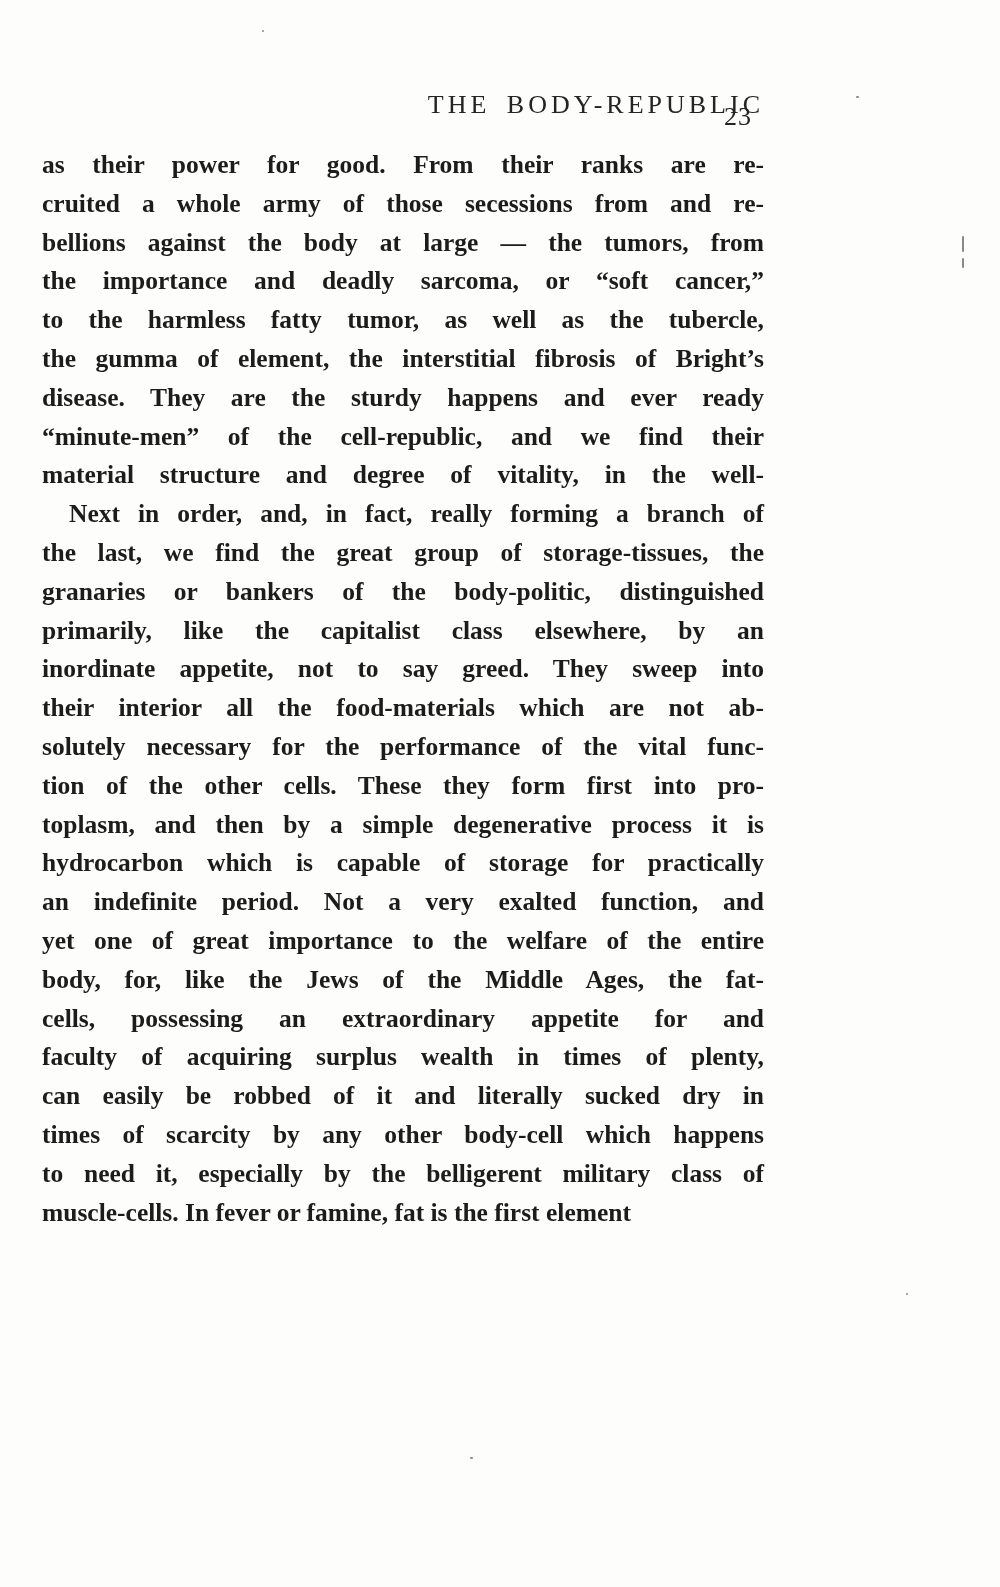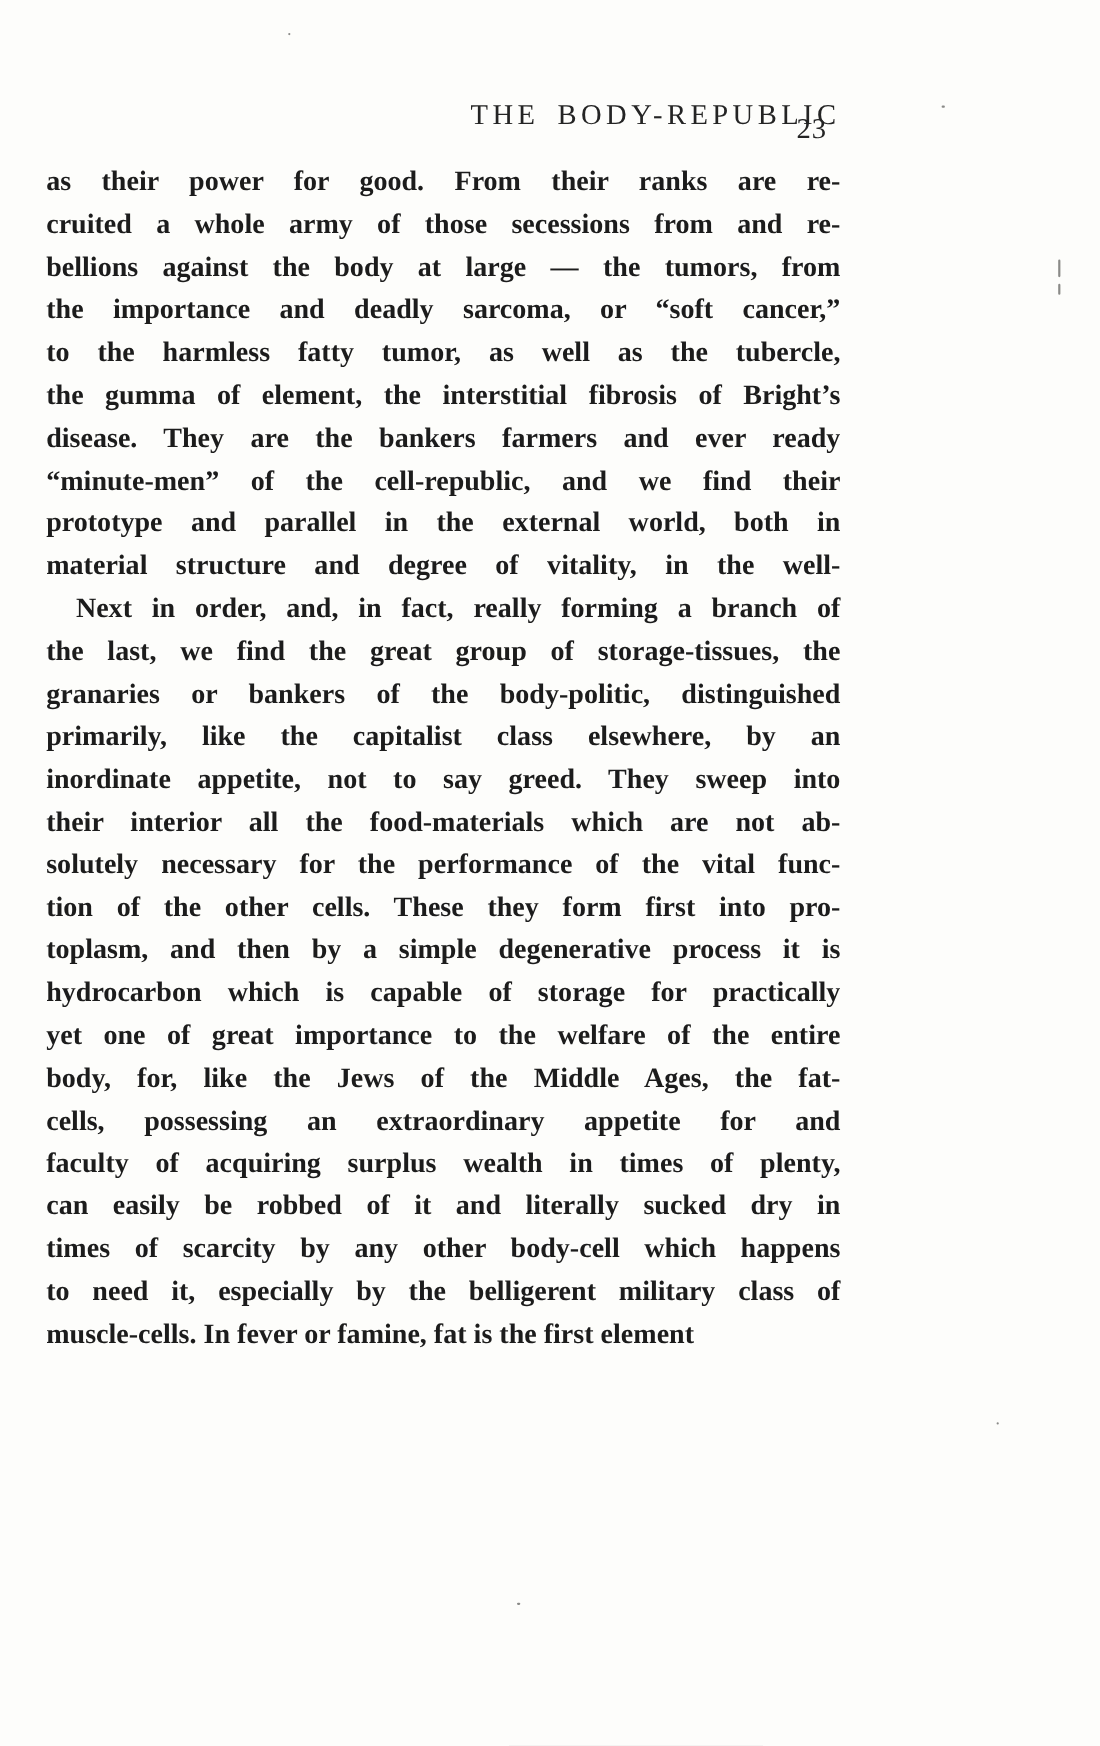--- a/index.html
+++ b/index.html
@@ -80,36 +80,36 @@
   </div>
 
   <div class="text-block">
       <div class="para">
         <div class="line">as their power for good.  From their ranks are re-</div>
         <div class="line">cruited a whole army of those secessions from and re-</div>
         <div class="line">bellions against the body at large — the tumors, from</div>
         <div class="line">the importance and deadly sarcoma, or “soft cancer,”</div>
         <div class="line">to the harmless fatty tumor, as well as the tubercle,</div>
         <div class="line">the gumma of element, the interstitial fibrosis of Bright’s</div>
-        <div class="line">disease.  They are the bankers farmers and ever ready</div>
+        <div class="line">disease.  They are the sturdy happens and ever ready</div>
         <div class="line">“minute-men” of the cell-republic, and we find their</div>
-        <div class="line">prototype and parallel in the external world, both in</div>
         <div class="line">material structure and degree of vitality, in the well-</div>
       </div>
       <div class="para indented">
         <div class="line">Next in order, and, in fact, really forming a branch of</div>
         <div class="line">the last, we find the great group of storage-tissues, the</div>
         <div class="line">granaries or bankers of the body-politic, distinguished</div>
         <div class="line">primarily, like the capitalist class elsewhere, by an</div>
         <div class="line">inordinate appetite, not to say greed.  They sweep into</div>
         <div class="line">their interior all the food-materials which are not ab-</div>
         <div class="line">solutely necessary for the performance of the vital func-</div>
         <div class="line">tion of the other cells.  These they form first into pro-</div>
         <div class="line">toplasm, and then by a simple degenerative process it is</div>
         <div class="line">hydrocarbon which is capable of storage for practically</div>
+        <div class="line">an indefinite period.  Not a very exalted function, and</div>
         <div class="line">yet one of great importance to the welfare of the entire</div>
         <div class="line">body, for, like the Jews of the Middle Ages, the fat-</div>
         <div class="line">cells, possessing an extraordinary appetite for and</div>
         <div class="line">faculty of acquiring surplus wealth in times of plenty,</div>
         <div class="line">can easily be robbed of it and literally sucked dry in</div>
         <div class="line">times of scarcity by any other body-cell which happens</div>
         <div class="line">to need it, especially by the belligerent military class of</div>
         <div class="line last">muscle-cells.  In fever or famine, fat is the first element</div>
       </div>
     </div>

